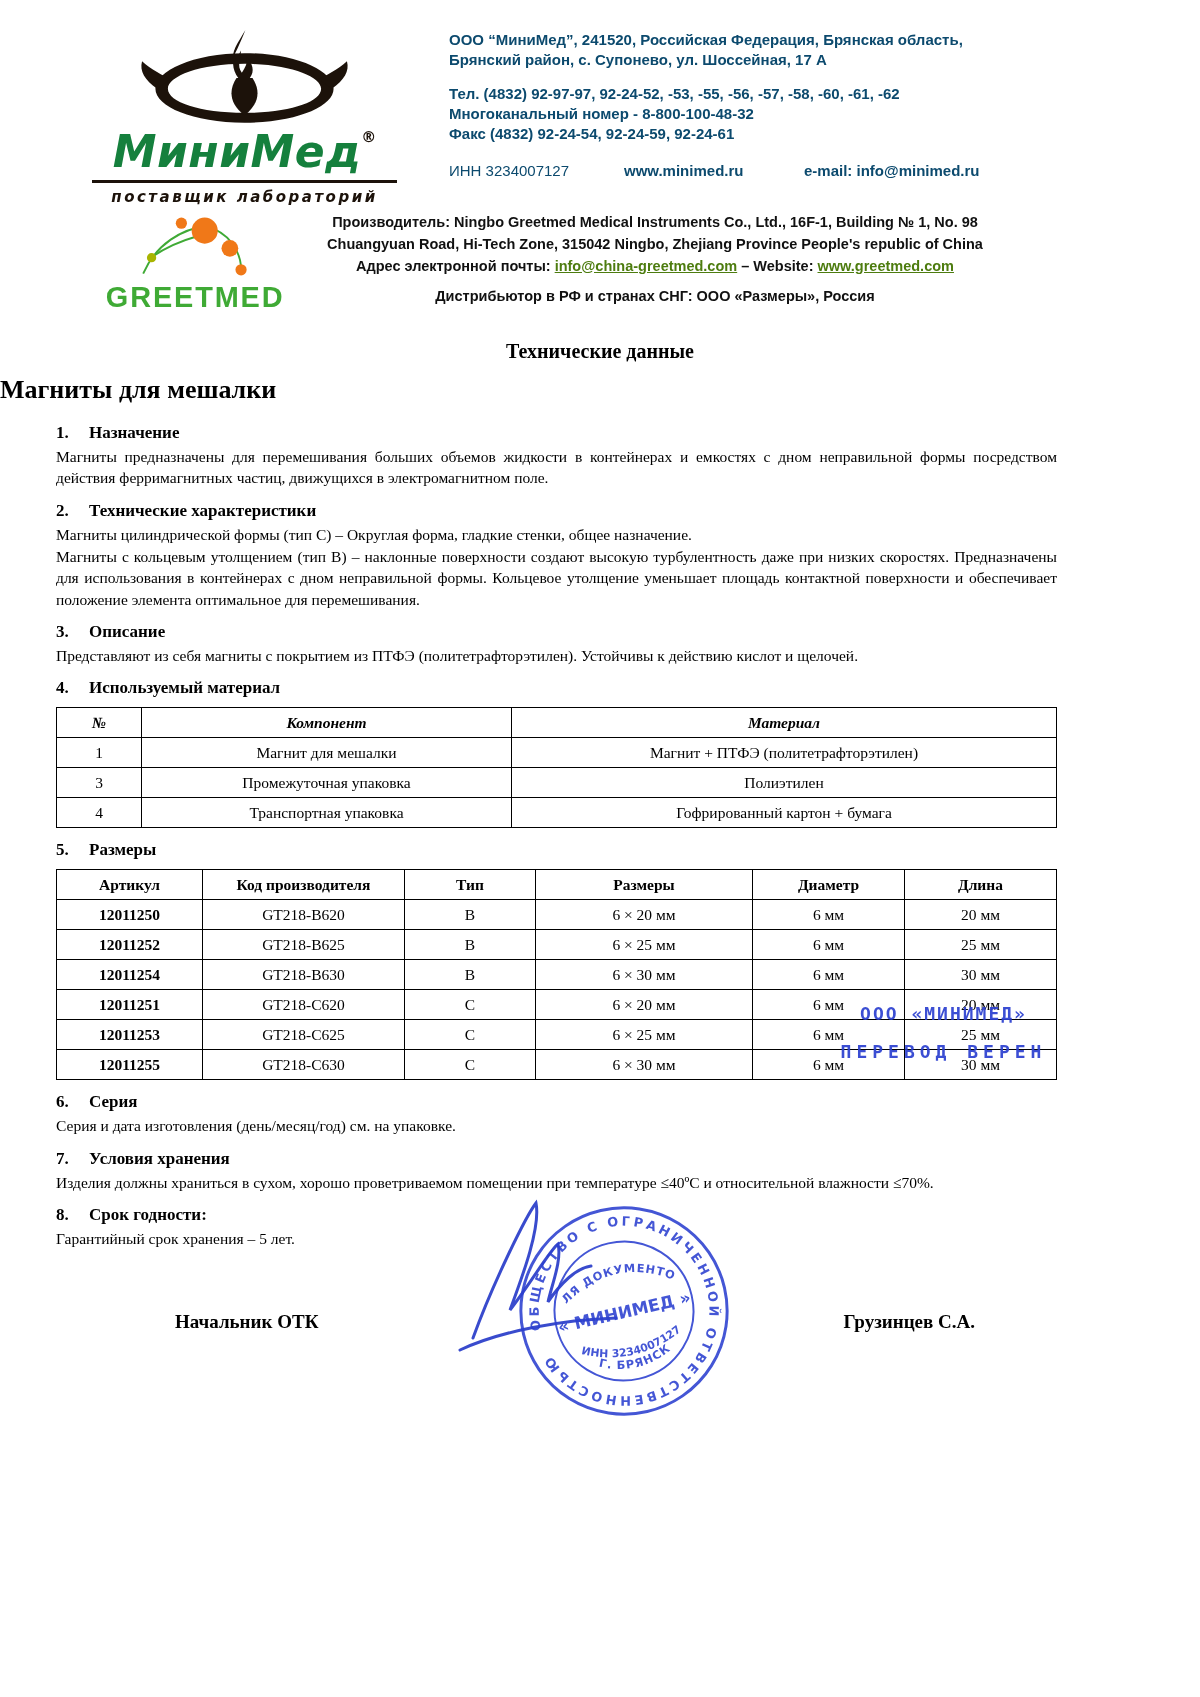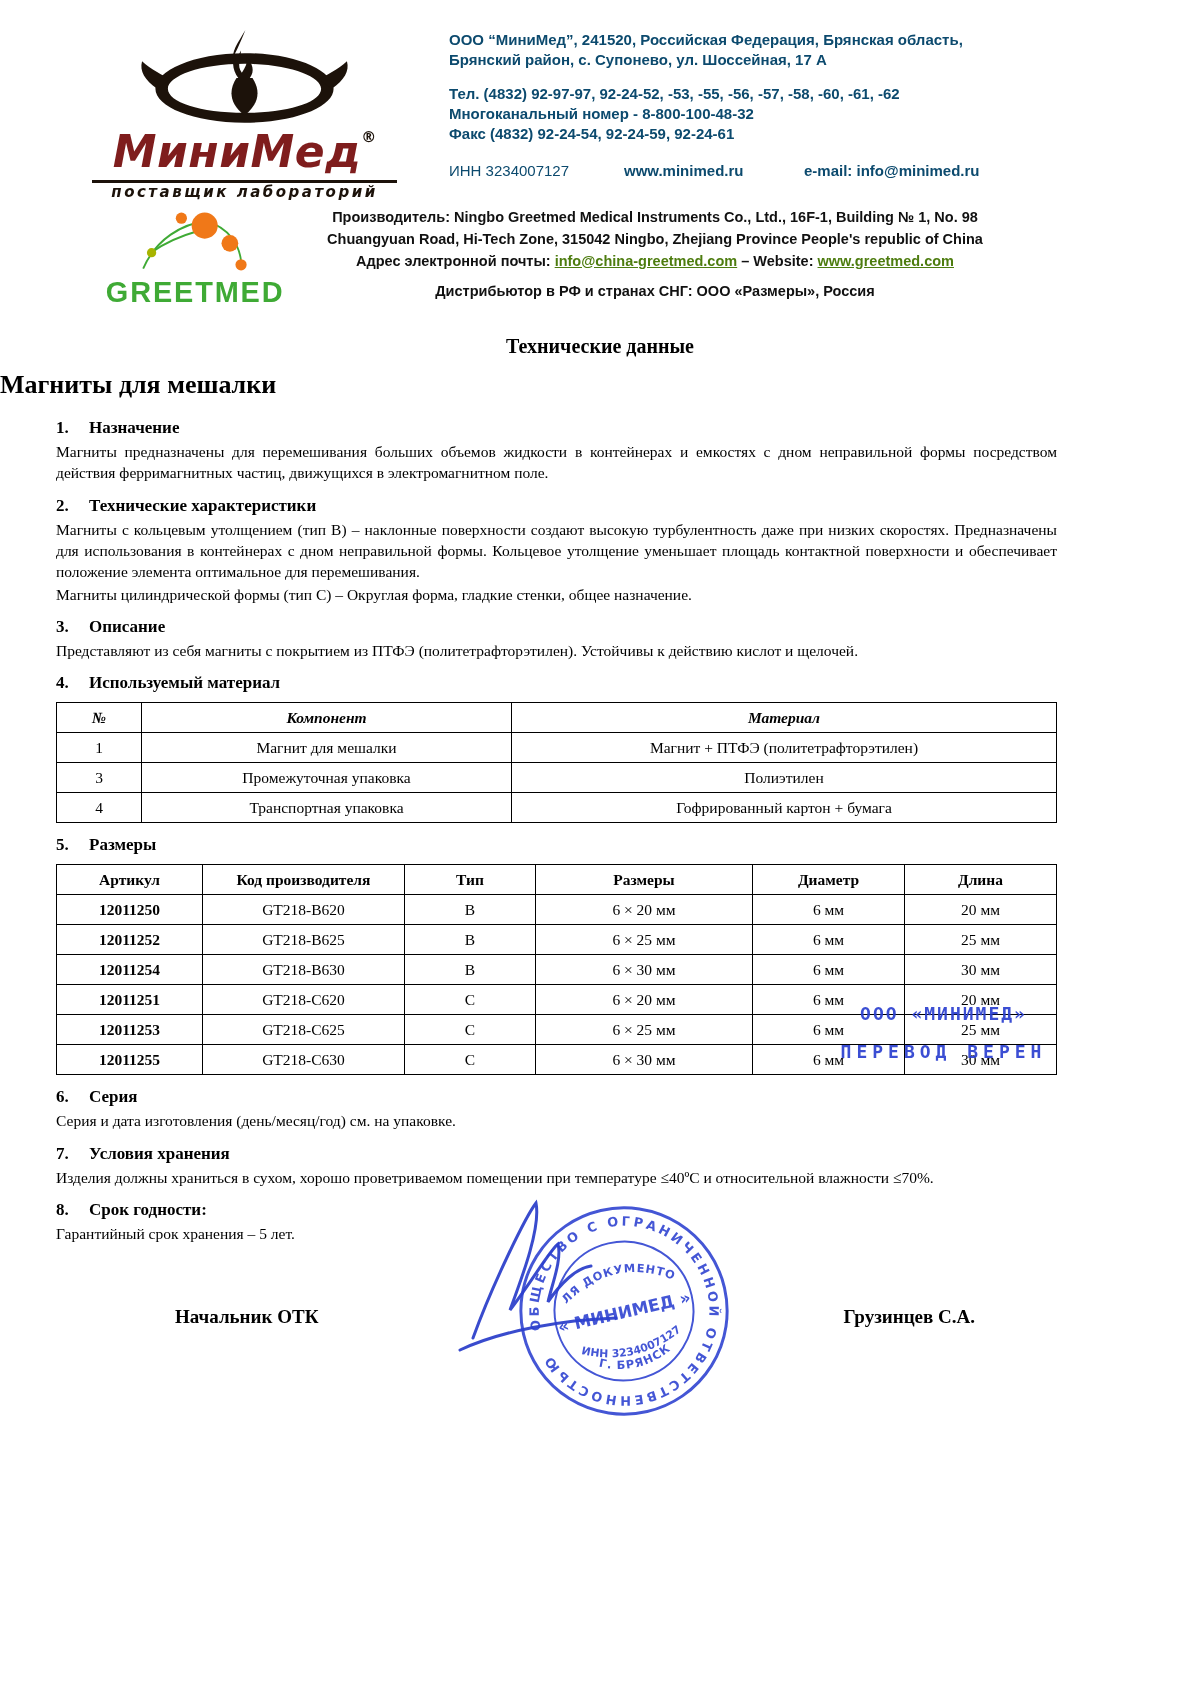--- a/index.html
+++ b/index.html
@@ -10,25 +10,25 @@
     font-family:"Liberation Serif", serif; color:#000;
   }
 
   
   .header { display:flex; padding:30px 60px 0 92px; }
   .logo-block { width:305px; text-align:center; }
   .emblem-svg { display:block; margin:0 auto; }
   .brand-line { margin-top:2px; line-height:1; white-space:nowrap; }
   .brand {
     font-family:"DejaVu Sans", sans-serif; font-weight:bold; font-style:italic;
-    font-size:44px; color:#7f1d1d; letter-spacing:0.5px;
+    font-size:44px; color:#15803d; letter-spacing:0.5px;
   }
   .reg { font-family:"DejaVu Sans", sans-serif; font-weight:bold; font-size:15px; vertical-align:top; color:#1c120a; }
   .tagline {
-    margin-top:6px; border-top:3px solid #1c120a;
+    margin-top:6px; padding-top:5px; border-top:3px solid #1c120a;
     font-family:"DejaVu Sans", sans-serif; font-weight:bold; font-style:italic;
     font-size:15px; letter-spacing:2.5px; color:#1c120a; white-space:nowrap;
   }
   .header-right {
     margin-left:52px; width:650px;
     font-family:"Liberation Sans", sans-serif; font-size:15px; color:#0c4a6e;
     font-weight:bold; line-height:1.35;
   }
   .phones { margin-top:13px; }
   .inn-row { margin-top:17px; display:flex; }
@@ -157,22 +157,22 @@
     <div class="sec-head">
       <span class="sec-num">1.</span>
       <span>Назначение</span>
     </div>
     <p class="body">Магниты предназначены для перемешивания больших объемов жидкости в контейнерах и емкостях с дном неправильной формы посредством действия ферримагнитных частиц, движущихся в электромагнитном поле.</p>
 
     <div class="sec-head">
       <span class="sec-num">2.</span>
       <span>Технические характеристики</span>
     </div>
+    <p class="body">Магниты цилиндрической формы (тип С) – Округлая форма, гладкие стенки, общее назначение.</p>
     <p class="body">Магниты с кольцевым утолщением (тип В) – наклонные поверхности создают высокую турбулентность даже при низких скоростях. Предназначены для использования в контейнерах с дном неправильной формы. Кольцевое утолщение уменьшает площадь контактной поверхности и обеспечивает положение элемента оптимальное для перемешивания.</p>
-    <p class="body">Магниты цилиндрической формы (тип С) – Округлая форма, гладкие стенки, общее назначение.</p>
 
     <div class="sec-head">
       <span class="sec-num">3.</span>
       <span>Описание</span>
     </div>
     <p class="body">Представляют из себя магниты с покрытием из ПТФЭ (политетрафторэтилен). Устойчивы к действию кислот и щелочей.</p>
 
     <div class="sec-head">
       <span class="sec-num">4.</span>
       <span>Используемый материал</span>

